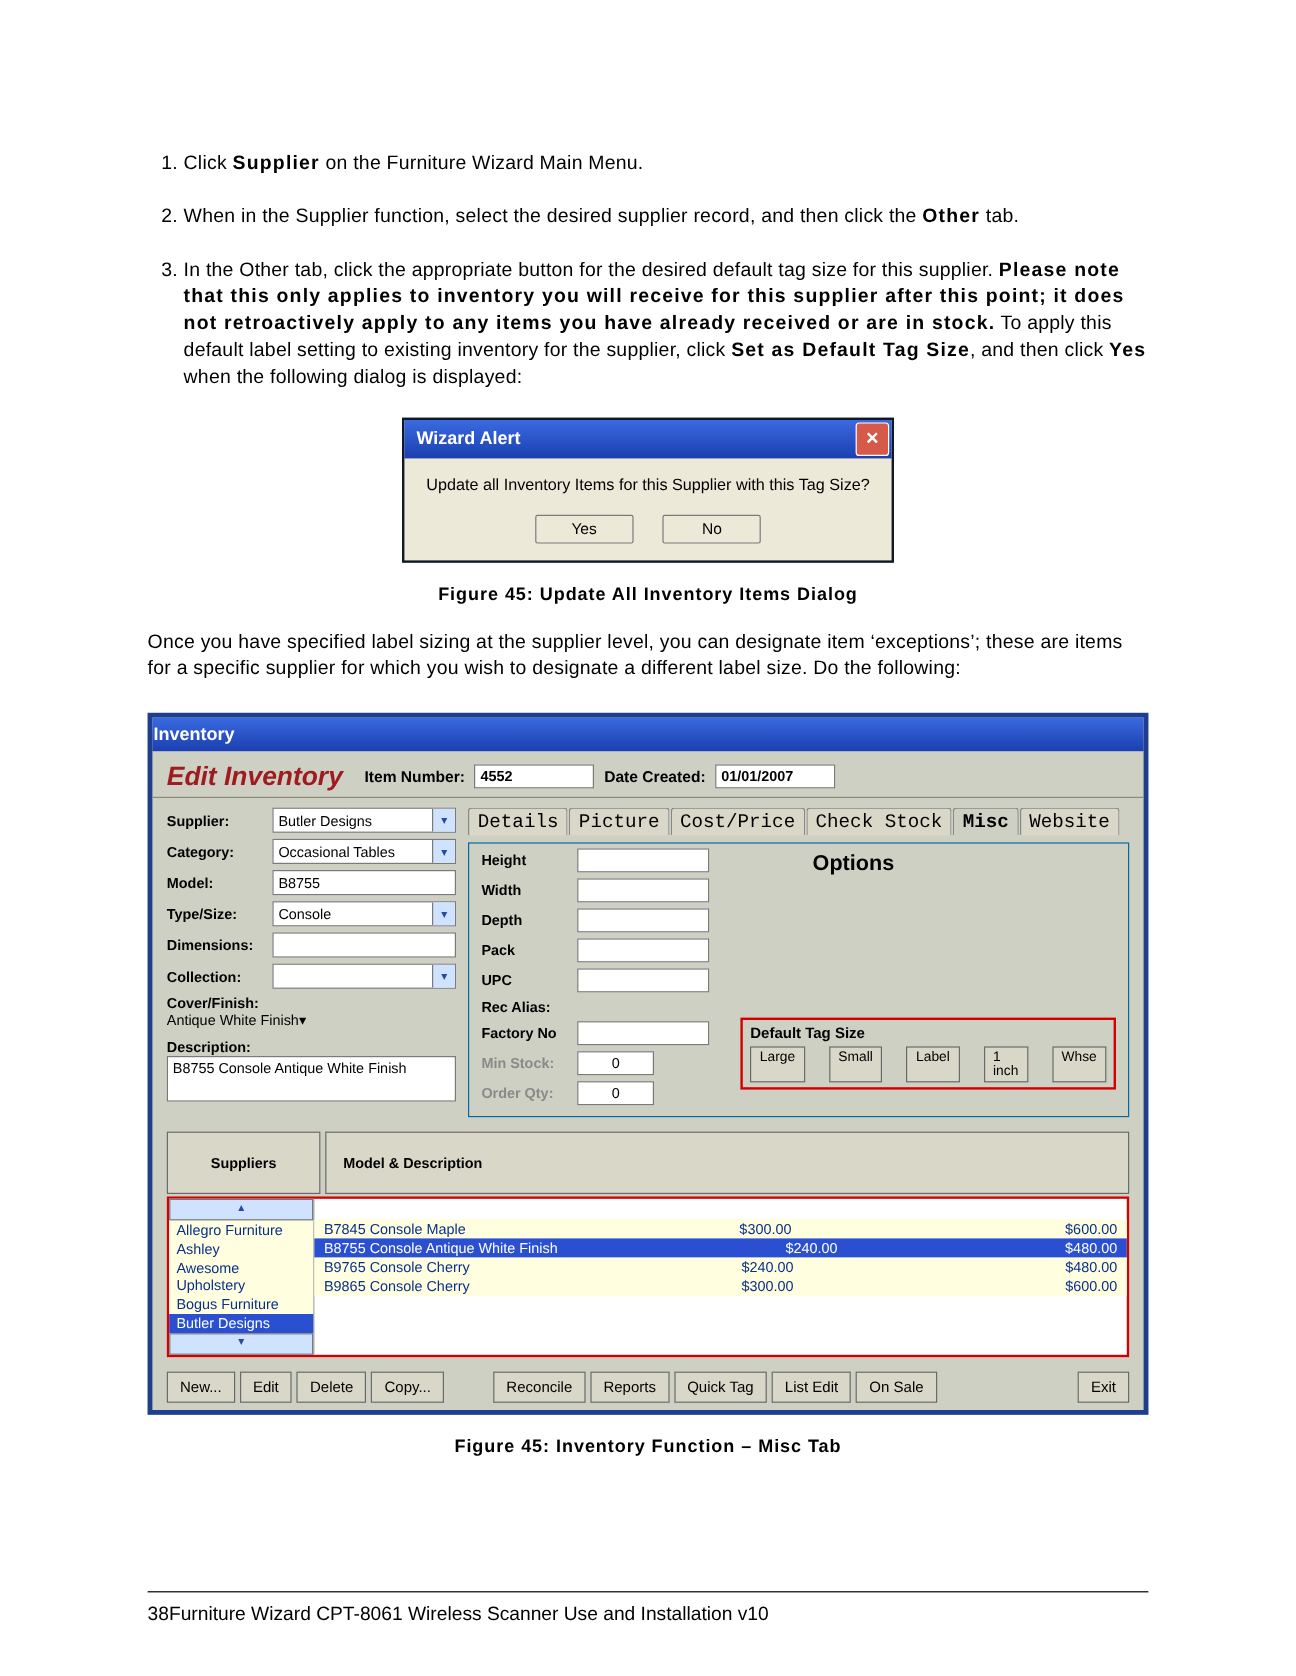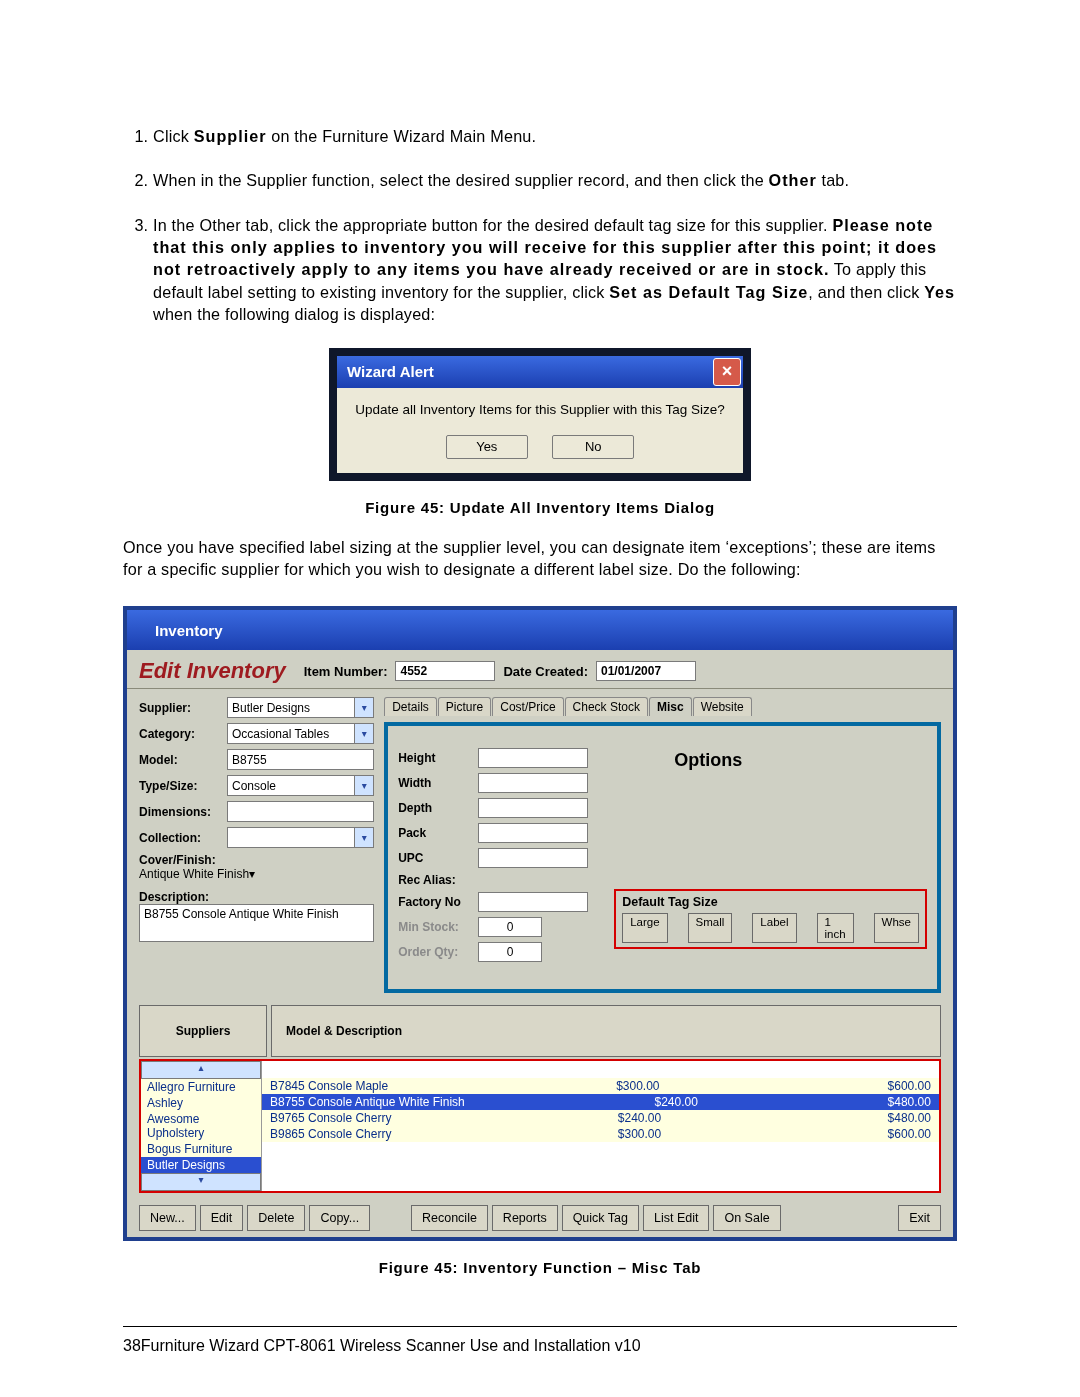--- a/index.html
+++ b/index.html
@@ -4,56 +4,56 @@
 <style>
   html,body{margin:0;padding:0;background:#fff;}
   body{width:1080px;height:1397px;font-family:Verdana,Arial,sans-serif;color:#000;position:relative;}
   .page{position:absolute;left:123px;top:125px;width:834px;}
   ol.steps{margin:0;padding:0 0 0 30px;}
   ol.steps li{font-size:16.2px;line-height:1.38;margin-bottom:22px;letter-spacing:.2px;}
   ol.steps li .b{font-weight:bold;letter-spacing:1px;}
   .para{font-size:16.2px;line-height:1.38;margin:18px 0 26px;letter-spacing:.2px;}
 
   
-  .alert{width:406px;margin:0 auto 18px;border:8px solid #0f172a;background:#ece9d8;}
+  .alert{width:406px;margin:0 auto 18px;border:2px solid #0f172a;background:#ece9d8;}
   .alert-title{height:32px;background:linear-gradient(#3a6ae0,#1b3fb0);color:#fff;font-weight:bold;
     font-size:15px;display:flex;align-items:center;justify-content:space-between;padding:0 2px 0 10px;}
   .alert-close{width:26px;height:26px;background:#d55a4a;border:1px solid #fff;border-radius:3px;
     display:flex;align-items:center;justify-content:center;color:#fff;font-size:18px;font-weight:bold;}
   .alert-body{padding:14px 16px 18px;text-align:center;font-size:13.5px;}
   .alert-btns{text-align:center;padding-bottom:14px;}
   .alert-btns button{font-size:13px;width:82px;height:24px;background:#ece9d8;border:1px solid #7a7a7a;
     margin:0 10px;border-radius:2px;}
 
   .caption{text-align:center;font-size:15px;letter-spacing:.8px;margin:6px 0 20px;font-weight:bold;}
 
   
   .inv{border:4px solid #1f3f8e;background:#cfd0c4;font-family:Tahoma,Arial,sans-serif;font-size:12px;}
-  .inv .tb{height:40px;background:linear-gradient(#3a6ae0,#1b3fb0);color:#fff;font-weight:bold;
-    font-size:15px;display:flex;align-items:center;padding-left:28px;}
+  .inv .tb{height:28px;background:linear-gradient(#3a6ae0,#1b3fb0);color:#fff;font-weight:bold;
+    font-size:15px;display:flex;align-items:center;padding-left:1px;}
   .inv .hdr{display:flex;align-items:center;gap:8px;padding:8px 12px 4px;border-bottom:1px solid #8a8a7a;}
   .inv .hdr .ttl{color:#9e1b20;font-weight:bold;font-style:italic;font-size:22px;margin-right:10px;}
   .inv .hdr .lbl{font-weight:bold;font-size:13px;}
   .inv .hdr input{height:18px;border:1px solid #7a7a7a;background:#fff;font-size:12px;padding:0 4px;}
 
   .inv .mid{display:flex;gap:10px;padding:8px 12px 6px;}
   .left{width:290px;}
   .left .row{display:flex;align-items:center;margin-bottom:5px;}
   .left .row .l{width:88px;font-weight:bold;font-size:12px;}
   .left .row .f{flex:1;height:19px;border:1px solid #7a7a7a;background:#fff;position:relative;font-size:12px;
     padding:0 18px 0 4px;display:flex;align-items:center;}
   .left .row .f .dd{position:absolute;right:0;top:0;width:18px;height:100%;background:#cfe3ff;
     border-left:1px solid #7a7a7a;display:flex;align-items:center;justify-content:center;color:#2a4aa0;font-size:10px;}
   .left .wide{height:19px;border:1px solid #7a7a7a;background:#fff;padding:0 4px;font-size:12px;display:flex;align-items:center;}
 
   .tabs{display:flex;gap:1px;margin-bottom:6px;}
-  .tab{border:1px solid #888;border-bottom:none;background:#d9d7c8;padding:2px 7px;font-size:12px;
-    border-top-left-radius:3px;border-top-right-radius:3px;}
+  .tab{border:1px solid #888;border-bottom:none;background:#d9d7c8;padding:2px 7px;font-size:16px;
+    border-top-left-radius:3px;border-top-right-radius:3px;font-family:Liberation Mono, monospace;}
   .tab.act{background:#cfd0c4;font-weight:bold;}
-  .panel{border:4px solid #0369a1;background:#cfd0c4;padding:22px 10px;flex:1;}
+  .panel{border:1px solid #0369a1;background:#cfd0c4;padding:4px 10px;flex:1;}
   .prow{display:flex;align-items:center;margin-bottom:5px;}
   .prow .pl{width:80px;font-weight:bold;font-size:12px;}
   .prow input{width:100px;height:18px;border:1px solid #7a7a7a;background:#fff;font-size:12px;padding:0 4px;text-align:center;}
   .prow .dim{color:#8a8a8a;}
   .opts{font-weight:bold;font-size:18px;margin:2px 0 8px 60px;}
   .tag{border:2px solid #d40000;padding:4px 6px;display:inline-block;}
   .tag .tl{font-weight:bold;font-size:12.5px;margin-bottom:4px;}
   .tag-btns{display:flex;gap:20px;}
   .tag-btns span{border:1px solid #6a6a6a;background:#d9d7c8;padding:2px 7px;font-size:11.5px;}
   .inchx{border:1px dashed #333;font-size:10px;padding:1px 3px;}

